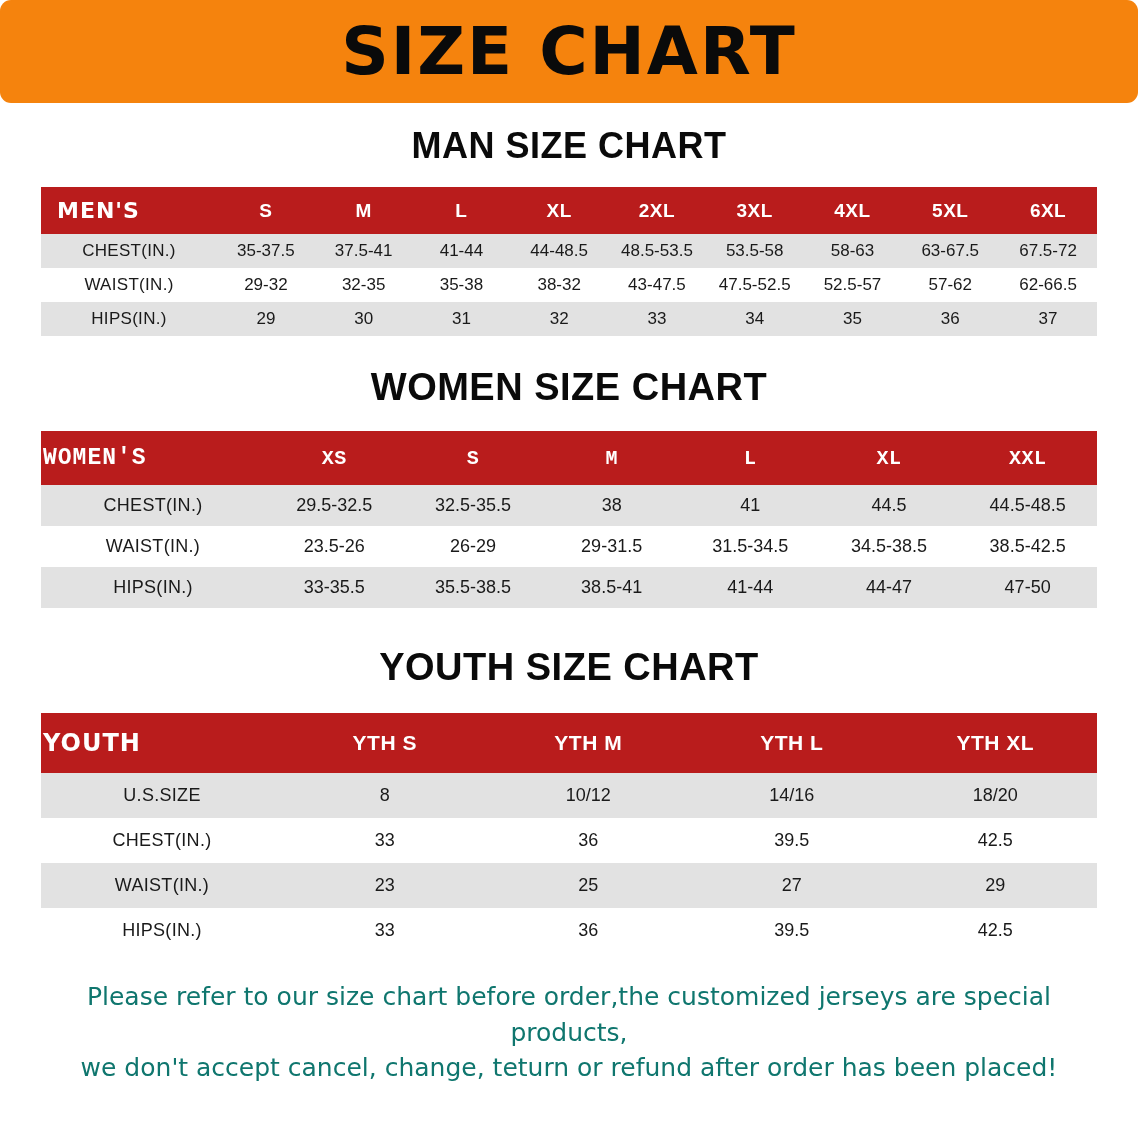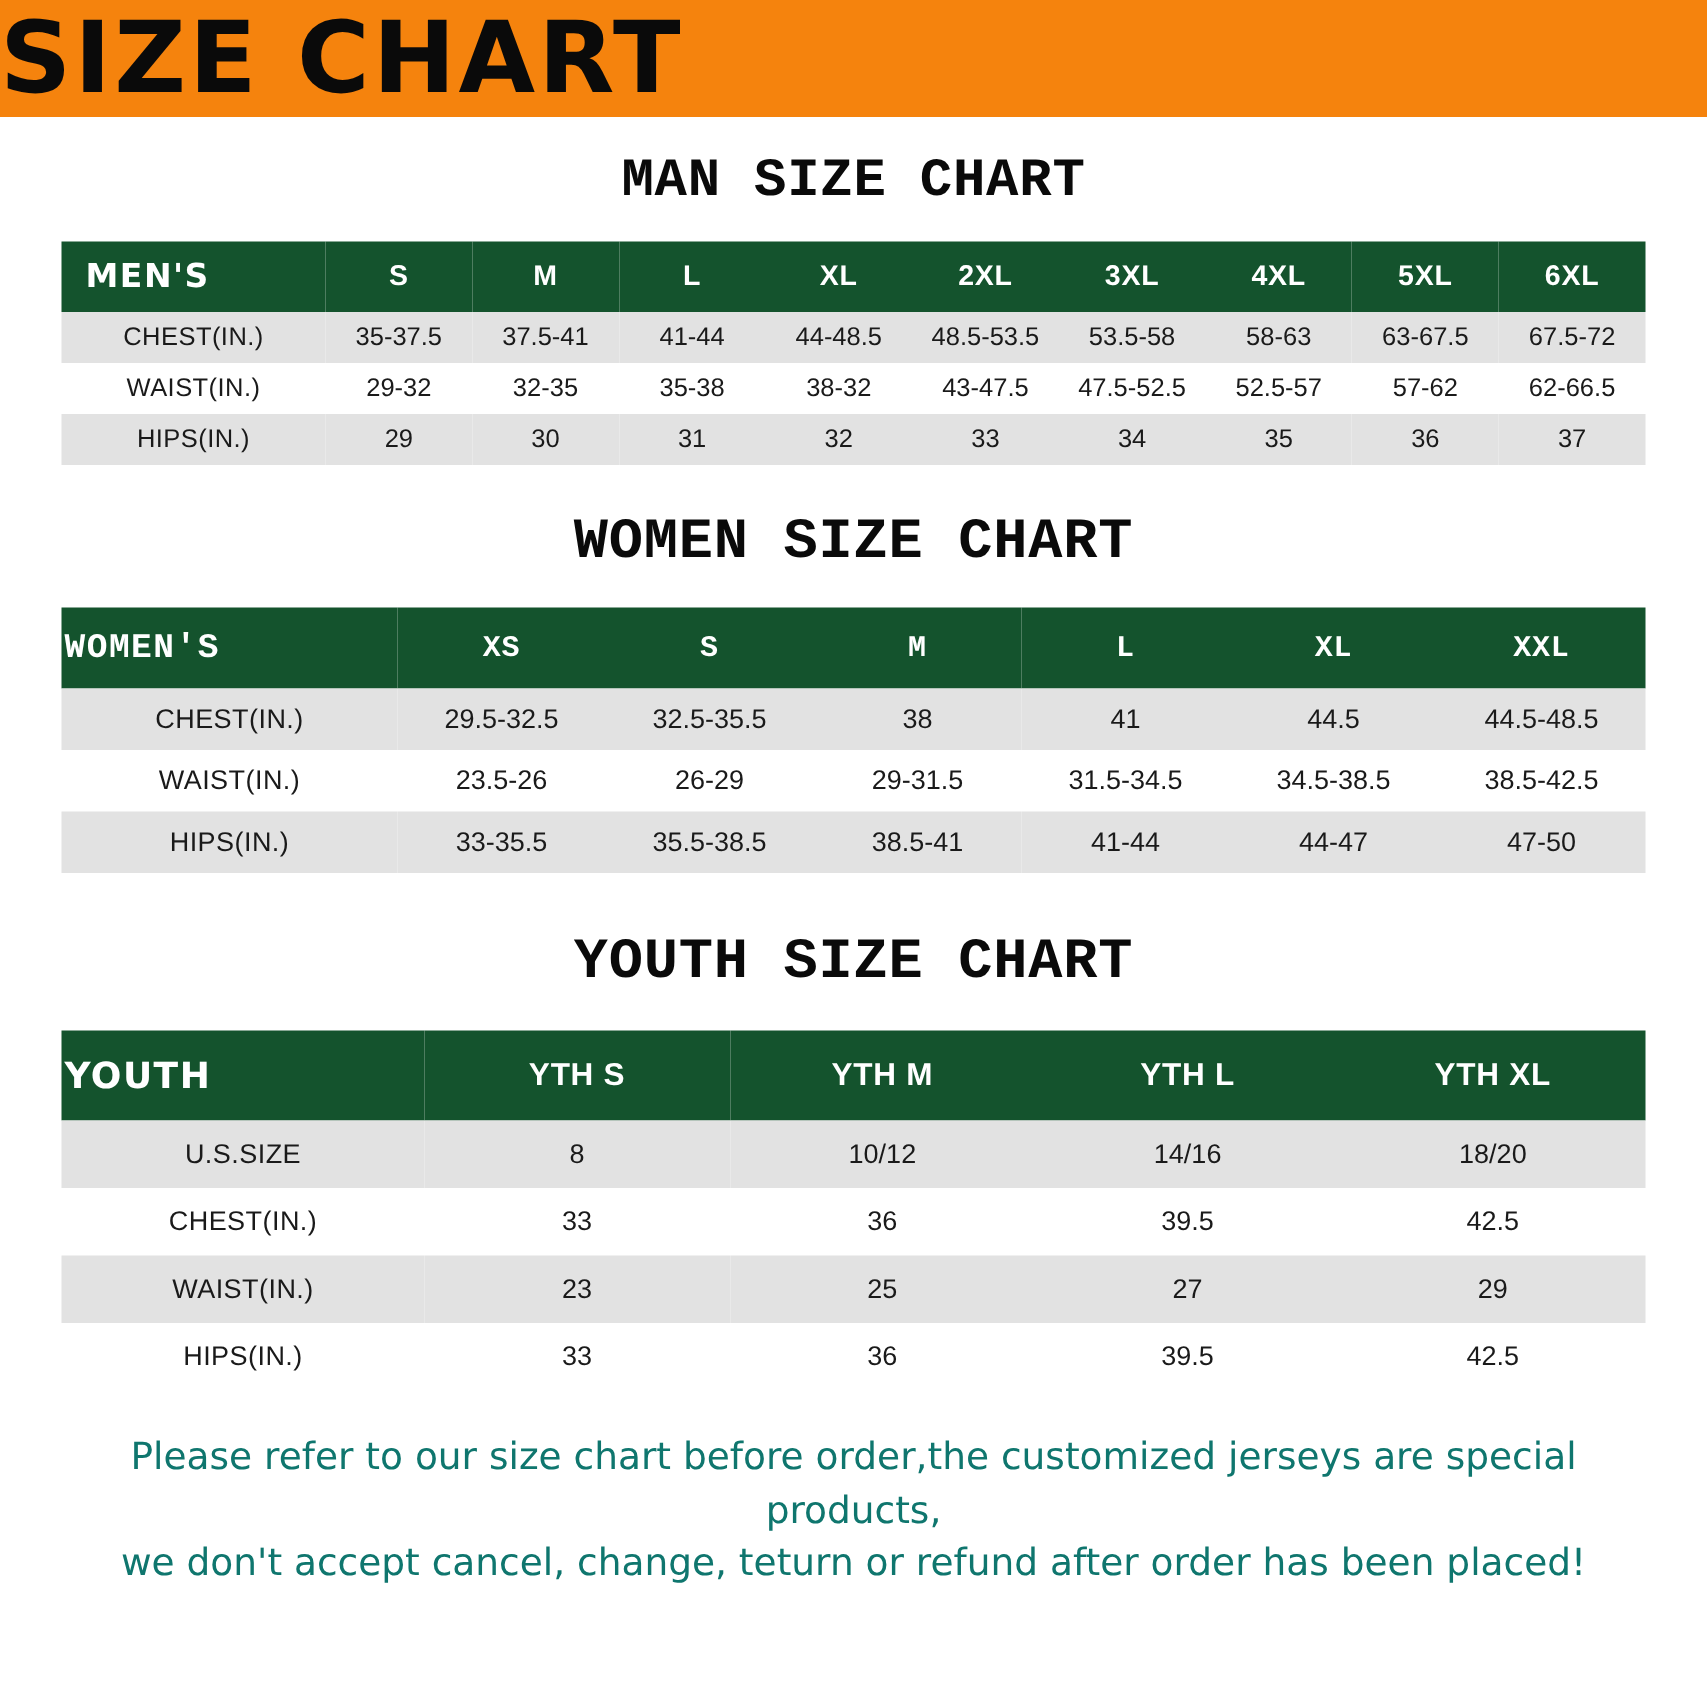--- a/index.html
+++ b/index.html
@@ -17,39 +17,40 @@
   .page {
     position: relative;
     width: 1138px;
     height: 1132px;
     background: #ffffff;
   }
 
   
   .banner {
     width: 100%;
-    height: 78px;
+    height: 103px;
     background: #f5830d;
     display: flex;
     align-items: center;
-    justify-content: flex-start;
+    justify-content: center;
+    border-radius: 11px;
   }
   .banner-title {
     font-family: "DejaVu Sans", sans-serif;
     font-weight: 700;
     font-size: 66px;
     letter-spacing: 2px;
     color: #0a0a0a;
     line-height: 1;
   }
 
   
   .section-title {
     text-align: center;
-    font-family: Liberation Mono, monospace;
+    font-family: Liberation Sans, sans-serif;
     font-weight: 700;
     font-size: 36px;
     color: #0a0a0a;
     letter-spacing: 0.5px;
   }
   .section-title.man   { margin-top: 22px; margin-bottom: 20px; }
   .section-title.women { margin-top: 30px; margin-bottom: 22px; font-size: 38px;}
   .section-title.youth { margin-top: 38px; margin-bottom: 24px; font-size: 38px;}
 
   
@@ -57,21 +58,21 @@
     margin: 0 auto;
     width: 1056px;
   }
   table.size {
     width: 100%;
     border-collapse: collapse;
     table-layout: fixed;
     font-family: "Liberation Sans", sans-serif;
   }
   table.size thead tr {
-    background: #14532d;
+    background: #b91c1c;
     color: #ffffff;
   }
   table.size thead th {
     font-size: 19px;
     font-weight: 700;
     padding: 11px 2px;
     text-align: center;
     letter-spacing: 0.5px;
   }
   table.size thead th.rowlabel {

